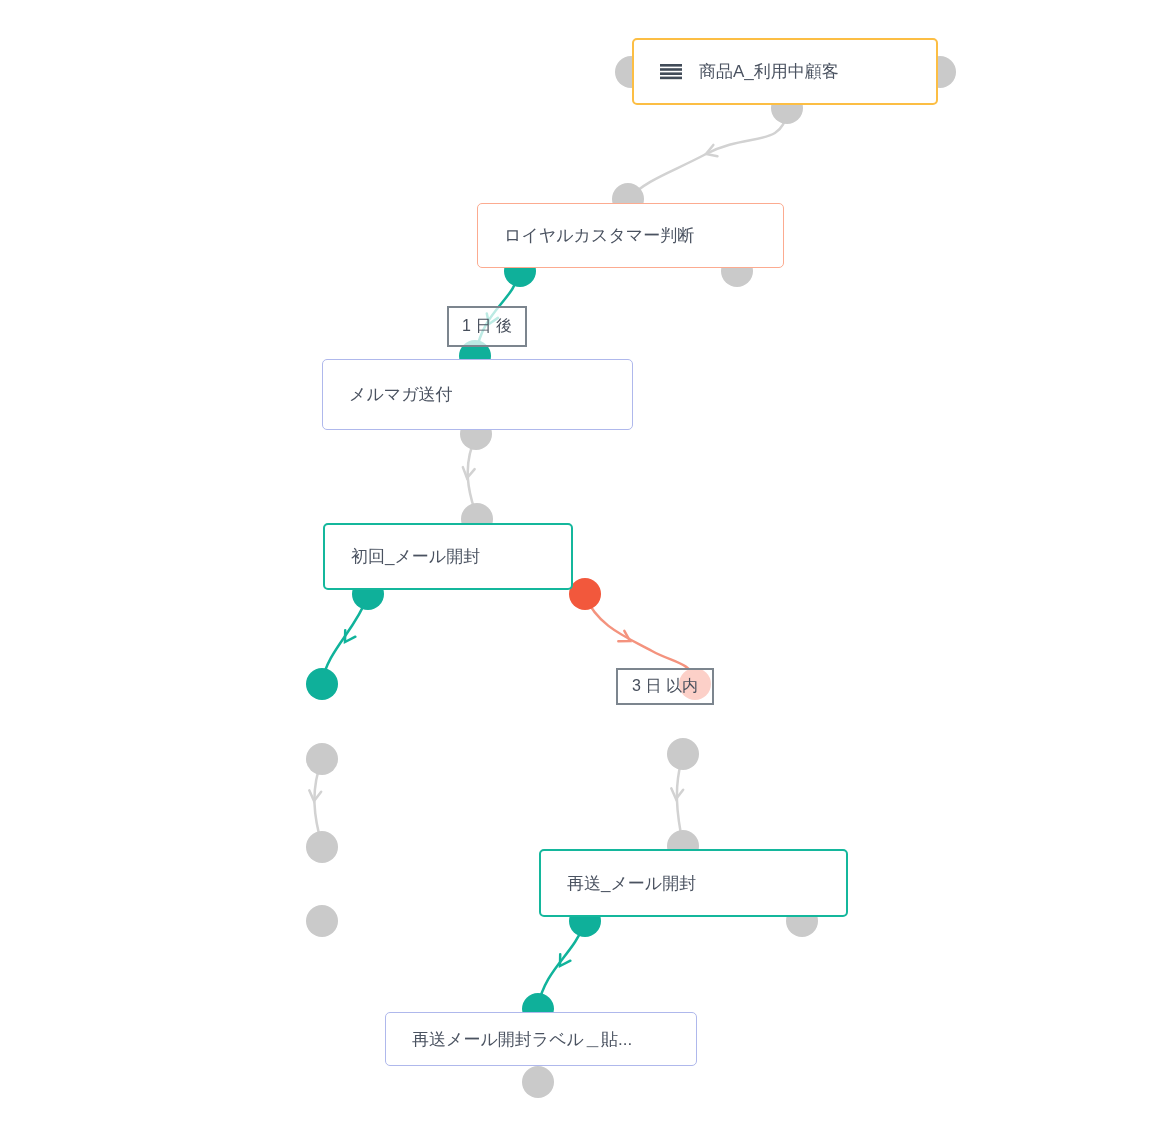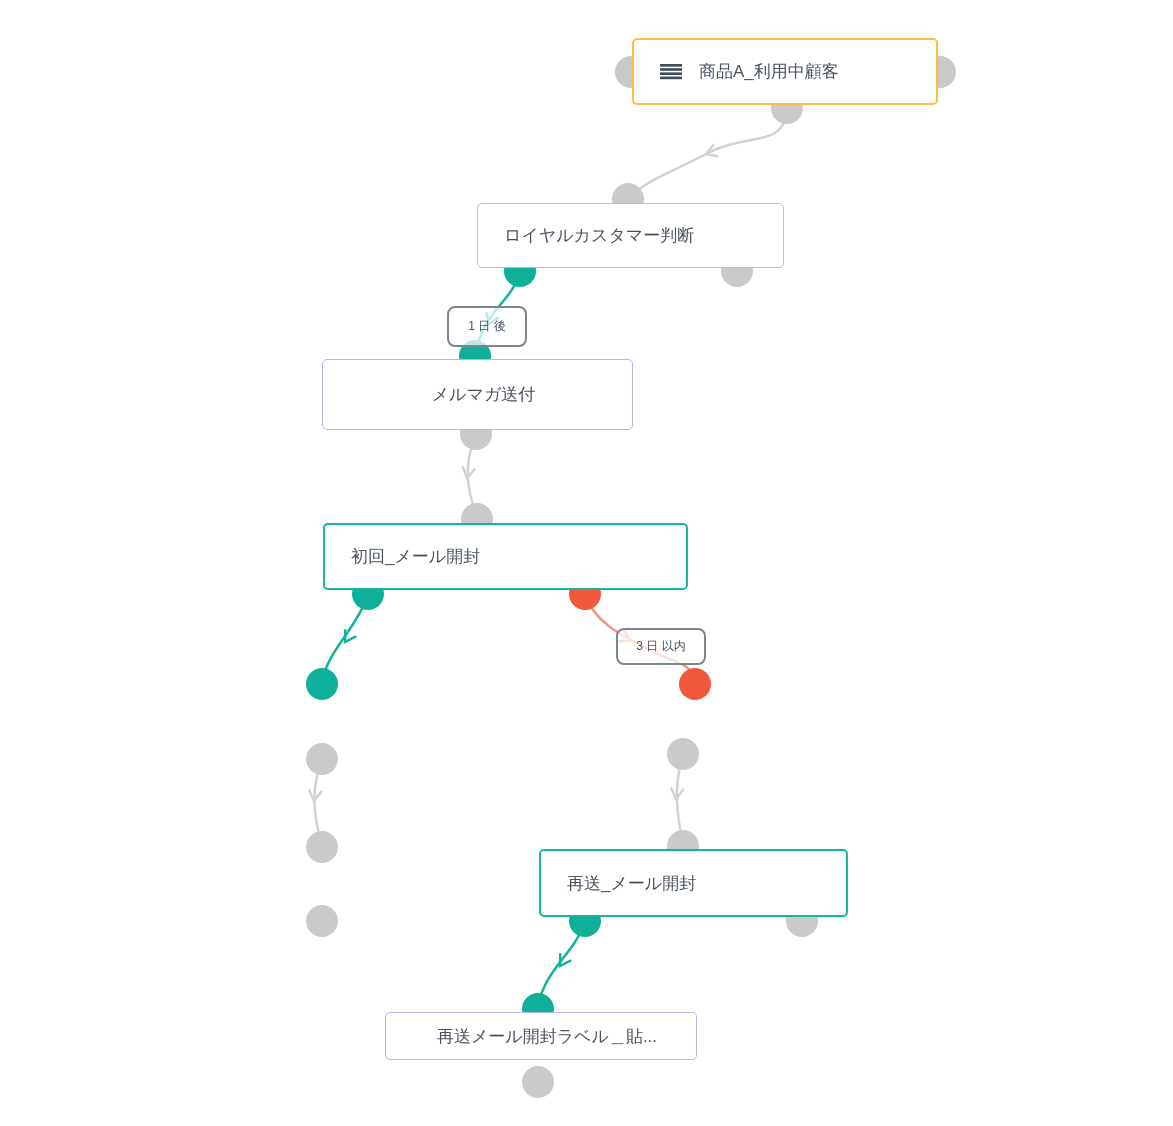--- a/index.html
+++ b/index.html
@@ -24,31 +24,31 @@
     border:2px solid #afb8ec;
     border-radius:5px;
     display:flex;align-items:center;
     padding:0 14px 0 26px;
     box-sizing:border-box;
     color:#4a5260;font-size:17px;
     cursor:pointer;
   }
   .node.orange{border-color:#fcbe44;}
   .node.salmon{border-color:#fcab90;border-width:1.5px;}
-  .node.periwinkle{border-color:#afb8ec;border-width:1.5px;justify-content:center;}
+  .node.periwinkle{border-color:#afb8ec;border-width:1.5px;}
   .node.teal{border-color:#14b79c;}
   .node .label{white-space:nowrap;overflow:hidden;}
   .node .icon{display:inline-flex;margin-right:17px;flex:0 0 auto;}
   .badge{
     position:absolute;z-index:4;
     background:rgba(255,255,255,0.72);
     border:2.5px solid #7c858e;
-    border-radius:8px;
+    border-radius:0;
     display:flex;align-items:center;justify-content:center;
-    color:#474f5c;font-size:12px;
+    color:#474f5c;font-size:16px;
     box-sizing:border-box;
     white-space:nowrap;
     cursor:pointer;
   }
 </style>
 </head>
 <body>
 
 <div class="canvas">
 
@@ -123,32 +123,32 @@
         <rect x="0" y="13.6" width="22" height="2.6" fill="#414b58"></rect>
       </svg>
     </span>
     <span class="label">商品A_利用中顧客</span>
   </div>
 
   <div class="node periwinkle" style="left:322px;top:359px;width:311px;height:71px">
     <span class="label">メルマガ送付</span>
   </div>
 
-  <div class="node teal" style="left:323px;top:523px;width:365px;height:67px">
+  <div class="node teal" style="left:323px;top:523px;width:250px;height:67px">
     <span class="label">初回_メール開封</span>
   </div>
 
 
 
 
   <div class="node teal" style="left:539px;top:849px;width:309px;height:68px">
     <span class="label">再送_メール開封</span>
   </div>
 
-  <div class="node periwinkle" style="left:385px;top:1012px;width:312px;height:48px">
+  <div class="node periwinkle" style="left:385px;top:1012px;width:312px;height:54px">
     <span class="label">再送メール開封ラベル＿貼...</span>
   </div>
 
   <div class="badge" style="left:447px;top:306px;width:80px;height:41px">1 日 後</div>
 
-  <div class="badge" style="left:616px;top:628px;width:90px;height:37px">3 日 以内</div>
+  <div class="badge" style="left:616px;top:668px;width:98px;height:37px">3 日 以内</div>
 
 </div>
 
 </body></html>

